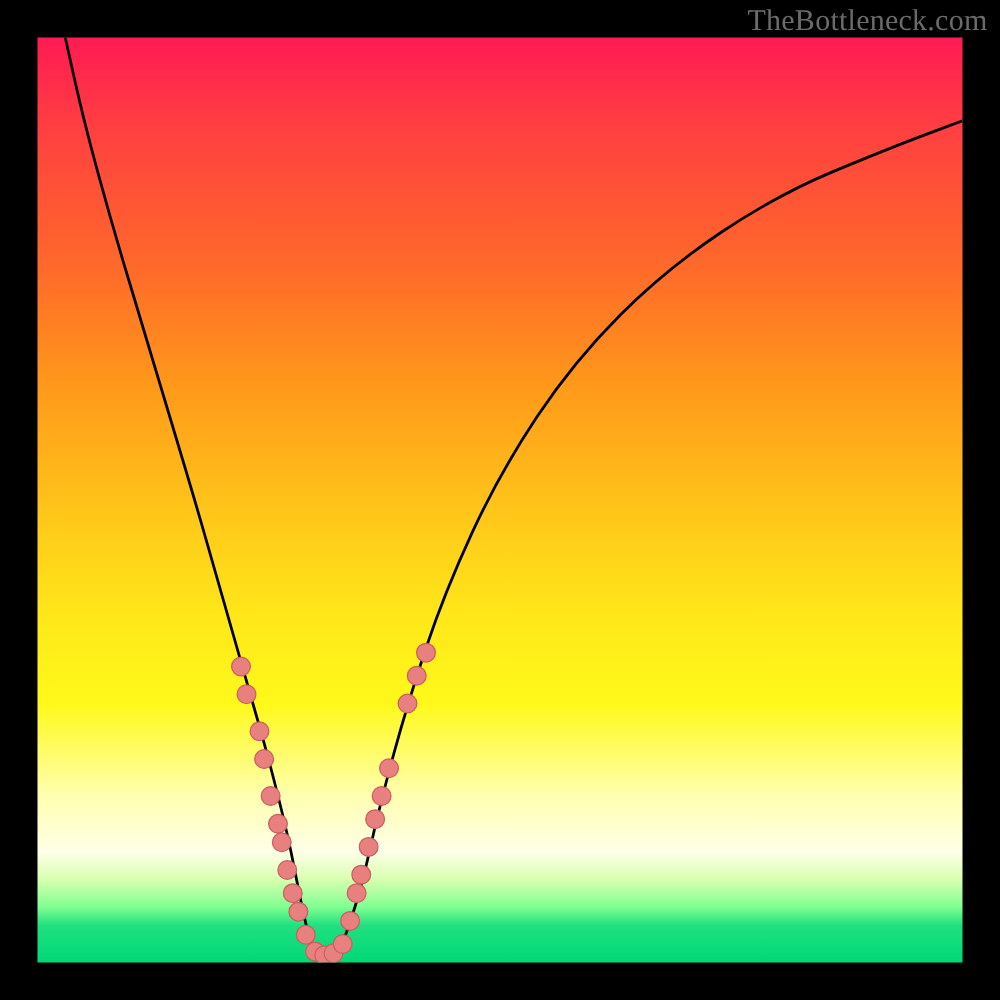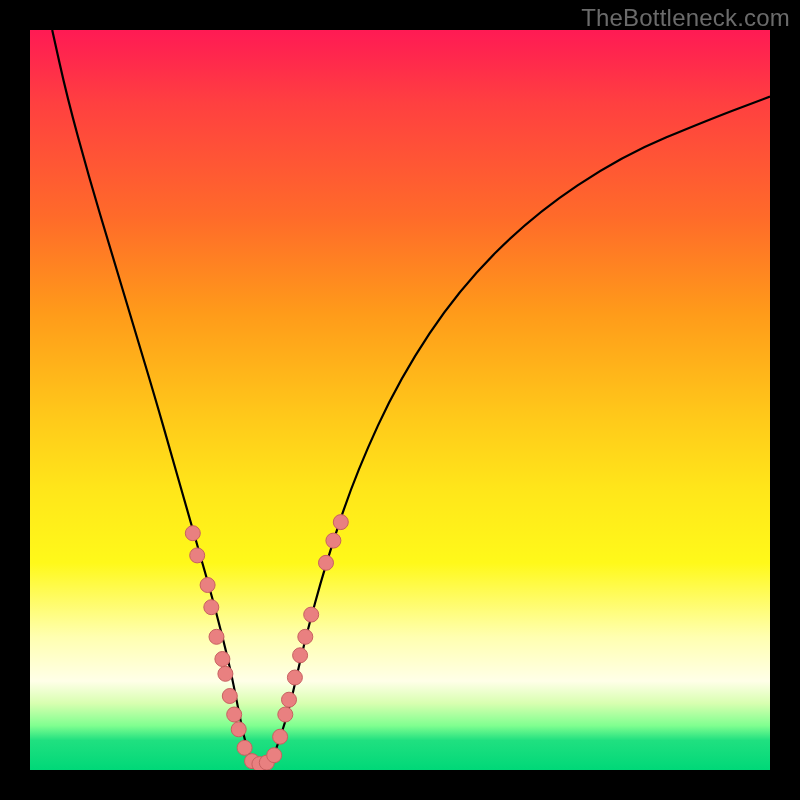--- a/index.html
+++ b/index.html
@@ -51,20 +51,21 @@
   }
   .watermark {
     position: absolute;
     top: 4px;
     right: 10px;
     color: #6b6b6b;
     font-size: 24px;
     font-weight: 500;
     letter-spacing: 0.2px;
     user-select: none;
+    font-family: Liberation Serif, serif;
   }
 </style>
 </head>
 <body>
 
 <div class="frame">
   <div class="plot-area">
     <svg class="curve" viewBox="0 0 740 740">
       <path d="M 22.2 0.0 Q 22.2 0.0 29.6 33.3 Q 37.0 66.6 48.1 107.3 Q 59.2 148.0 70.3 185.0 Q 81.4 222.0 92.5 259.0 Q 103.6 296.0 114.7 333.0 Q 125.8 370.0 133.2 395.9 Q 140.6 421.8 148.0 447.7 Q 155.4 473.6 162.8 499.5 Q 170.2 525.4 177.6 551.3 Q 185.0 577.2 192.4 606.8 Q 199.8 636.4 203.5 654.9 Q 207.2 673.4 210.9 691.9 Q 214.6 710.4 218.3 721.5 Q 222.0 732.6 225.7 736.3 Q 229.4 740.0 233.1 740.0 Q 236.8 740.0 240.5 732.6 Q 244.2 725.2 251.6 703.0 Q 259.0 680.8 266.4 647.5 Q 273.8 614.2 284.9 573.5 Q 296.0 532.8 310.8 488.4 Q 325.6 444.0 347.8 395.9 Q 370.0 347.8 399.6 303.4 Q 429.2 259.0 466.2 222.0 Q 503.2 185.0 547.6 155.4 Q 592.0 125.8 636.4 107.3 Q 680.8 88.8 710.4 77.7 T 740.0 66.6" id="curve-path" fill="none" stroke="#000000" stroke-width="2.2"></path>
       <g id="markers">

